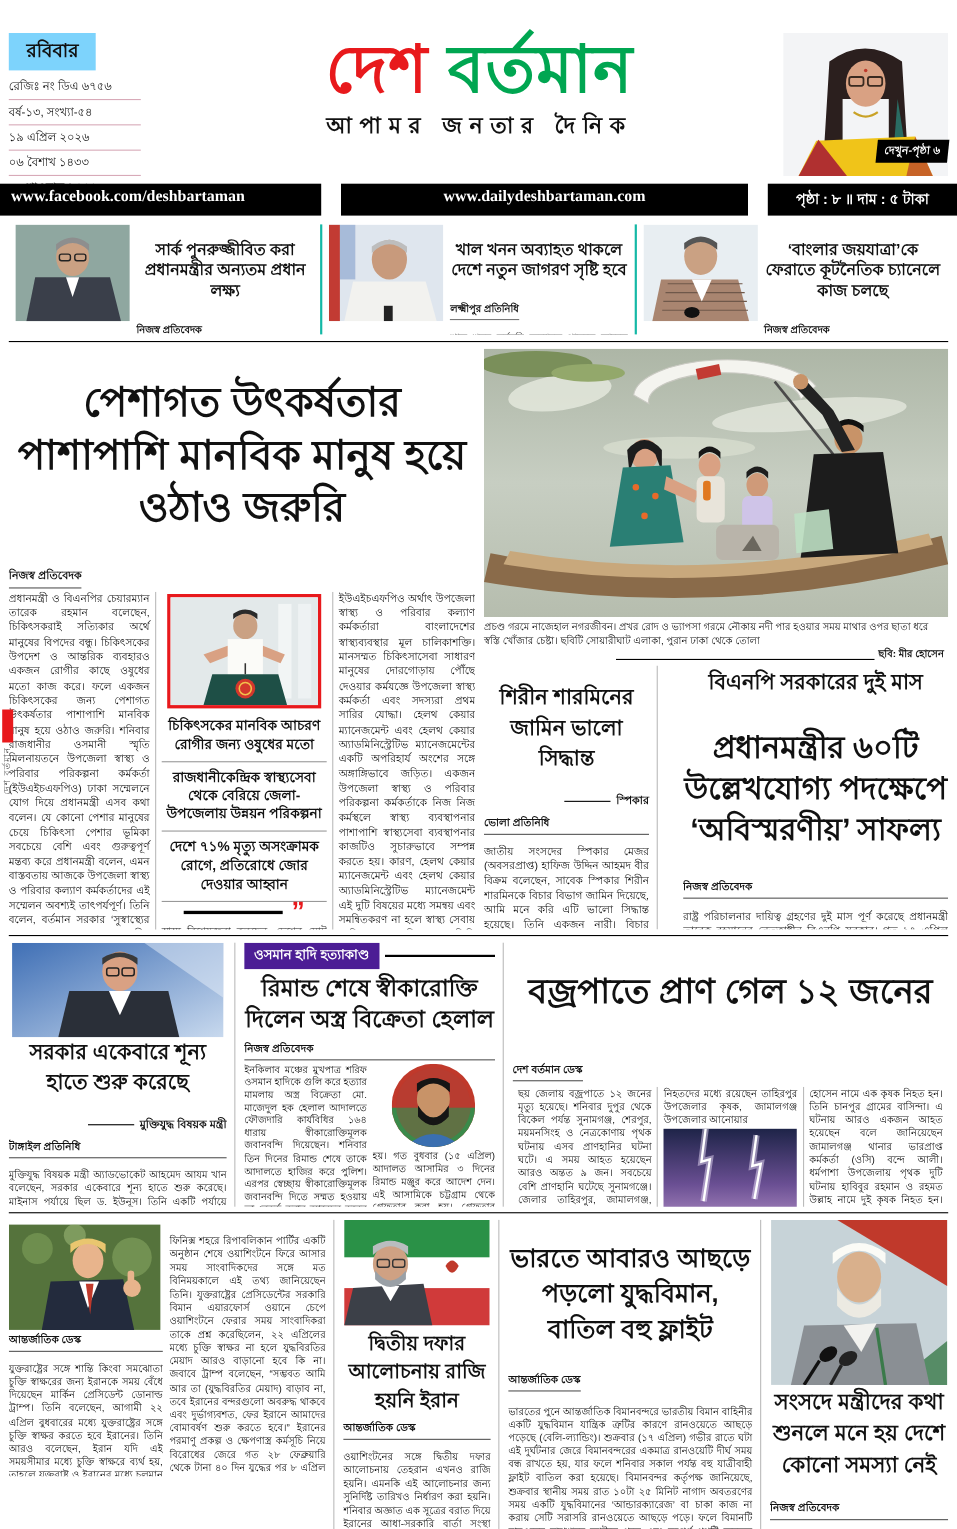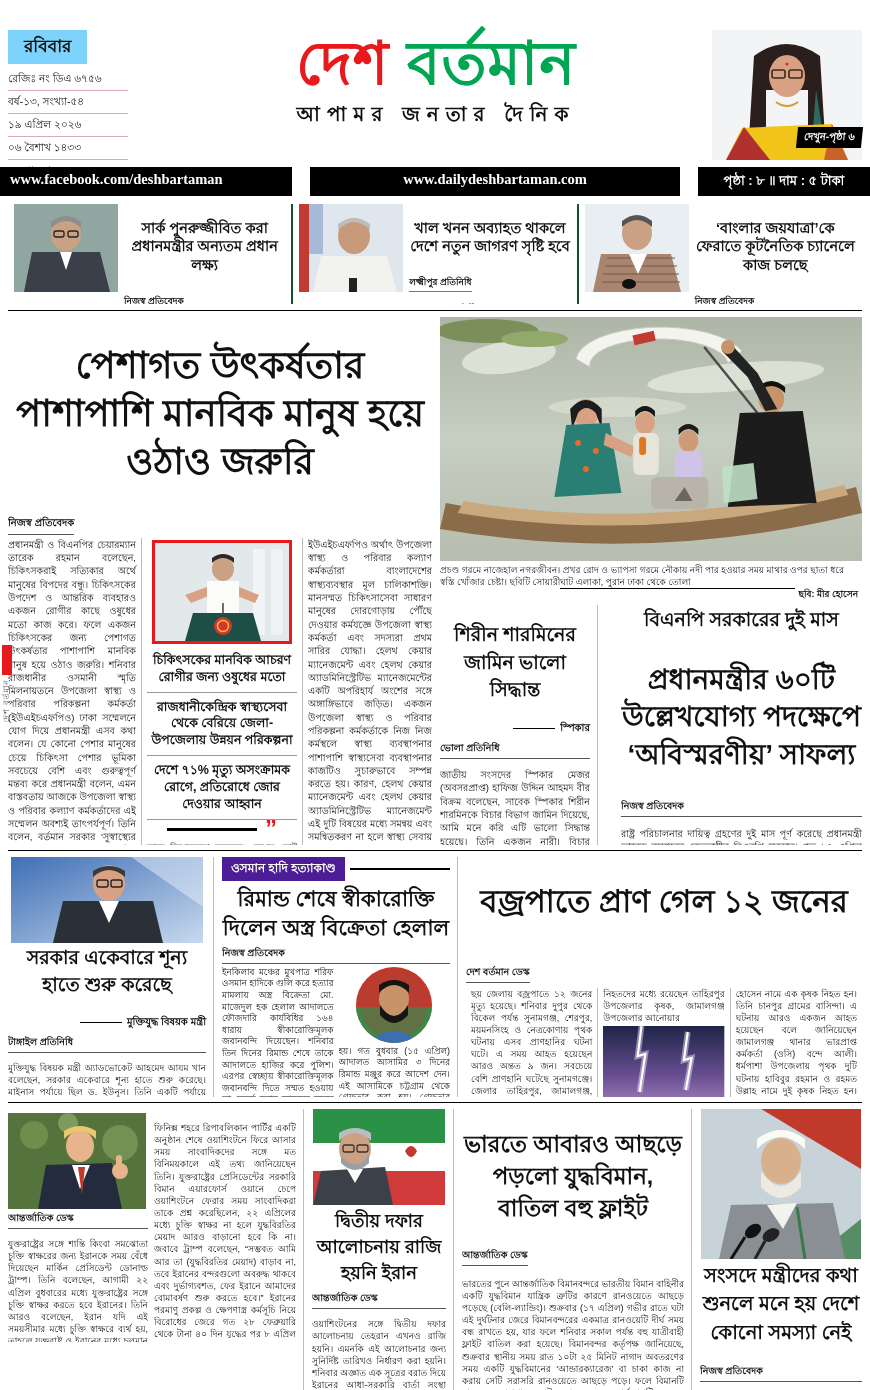--- a/index.html
+++ b/index.html
@@ -22,21 +22,21 @@
   
   .barrow{display:flex;gap:18px;margin-top:7px;}
   .bar{background:#000;color:#fff;font-weight:bold;font-size:14.5px;padding:4px 10px;
        font-family:"Liberation Serif","DejaVu Serif",serif;white-space:nowrap;}
   .bar-fb{width:272px;}
   .bar-web{flex:1;text-align:center;}
   .bar-price{width:152px;text-align:center;font-family:"Liberation Sans",sans-serif;font-size:13px;}
   
   .briefs{display:flex;margin:8px 8px 0 8px;border-bottom:1px solid #000;padding-bottom:6px;height:100px;}
   .brief{flex:1;display:flex;gap:6px;padding:0 6px;min-width:0;overflow:hidden;}
-  .brief + .brief{border-left:2px solid #14532d;}
+  .brief + .brief{border-left:2px solid #14b8a6;}
   .bphoto{width:104px;height:88px;flex:none;}
   .bphoto svg{width:100%;height:100%;display:block;}
   .btext{flex:1;min-width:0;}
   .bhead{font-size:14.5px;font-weight:bold;text-align:center;line-height:1.3;}
   .byline{font-size:9px;font-weight:bold;border-bottom:1px solid #777;display:inline-block;
           padding-bottom:1px;margin:2px 0 2px 0;}
   .bodytxt{font-size:9px;line-height:1.32;text-align:justify;overflow:hidden;}
   
   .leadrow{display:flex;gap:8px;margin:0 8px;border-top:0;padding-top:6px;height:528px;}
   .lead-left{width:424px;flex:none;overflow:hidden;}
@@ -51,21 +51,21 @@
   .quote{font-size:12.5px;font-weight:bold;line-height:1.35;padding:6px 1px;border-bottom:1px solid #999;}
   .quote:last-of-type{border-bottom:0;}
   .qline{display:flex;align-items:center;justify-content:center;gap:8px;padding:2px 0;}
   .qrule{width:90px;border-top:3px solid #000;}
   .qmark{color:#e8191c;font-size:24px;font-weight:bold;line-height:.6;}
   .lc2-tail{font-size:9.5px;text-align:justify;margin-top:3px;}
   .lead-right{flex:1;display:flex;flex-direction:column;min-width:0;}
   .bigphoto{width:100%;height:244px;}
   .bigphoto svg{width:100%;height:100%;display:block;}
   .bigcap{font-size:9px;line-height:1.35;margin-top:3px;position:relative;padding-right:4px;}
-  .credit-row{display:flex;align-items:flex-start;gap:4px;font-size:9px;font-weight:bold;}
+  .credit-row{display:flex;align-items:flex-end;gap:4px;font-size:9px;font-weight:bold;}
   .credit-line{flex:1;border-top:1px solid #000;margin-left:120px;}
   .subrow{display:flex;gap:23px;margin-top:5px;flex:1;overflow:hidden;}
   .shirin{width:150px;flex:none;border-right:1px solid #bbb;padding-right:7px;overflow:hidden;}
   .sh-h{font-size:19px;font-weight:bold;text-align:center;line-height:1.45;}
   .attr{display:flex;justify-content:flex-end;align-items:center;font-size:10px;font-weight:bold;margin:2px 0;}
   .attr::before{content:"";width:42px;border-top:1px solid #000;margin-right:5px;}
   .byline-blk{font-size:9.5px;font-weight:bold;border-bottom:1px solid #555;padding:2px 0;margin-bottom:3px;}
   .bnp{flex:1;min-width:0;overflow:hidden;}
   .kicker{font-size:19px;font-weight:bold;text-align:center;}
   .bnp-h{font-size:28px;font-weight:bold;text-align:center;line-height:1.35;}

